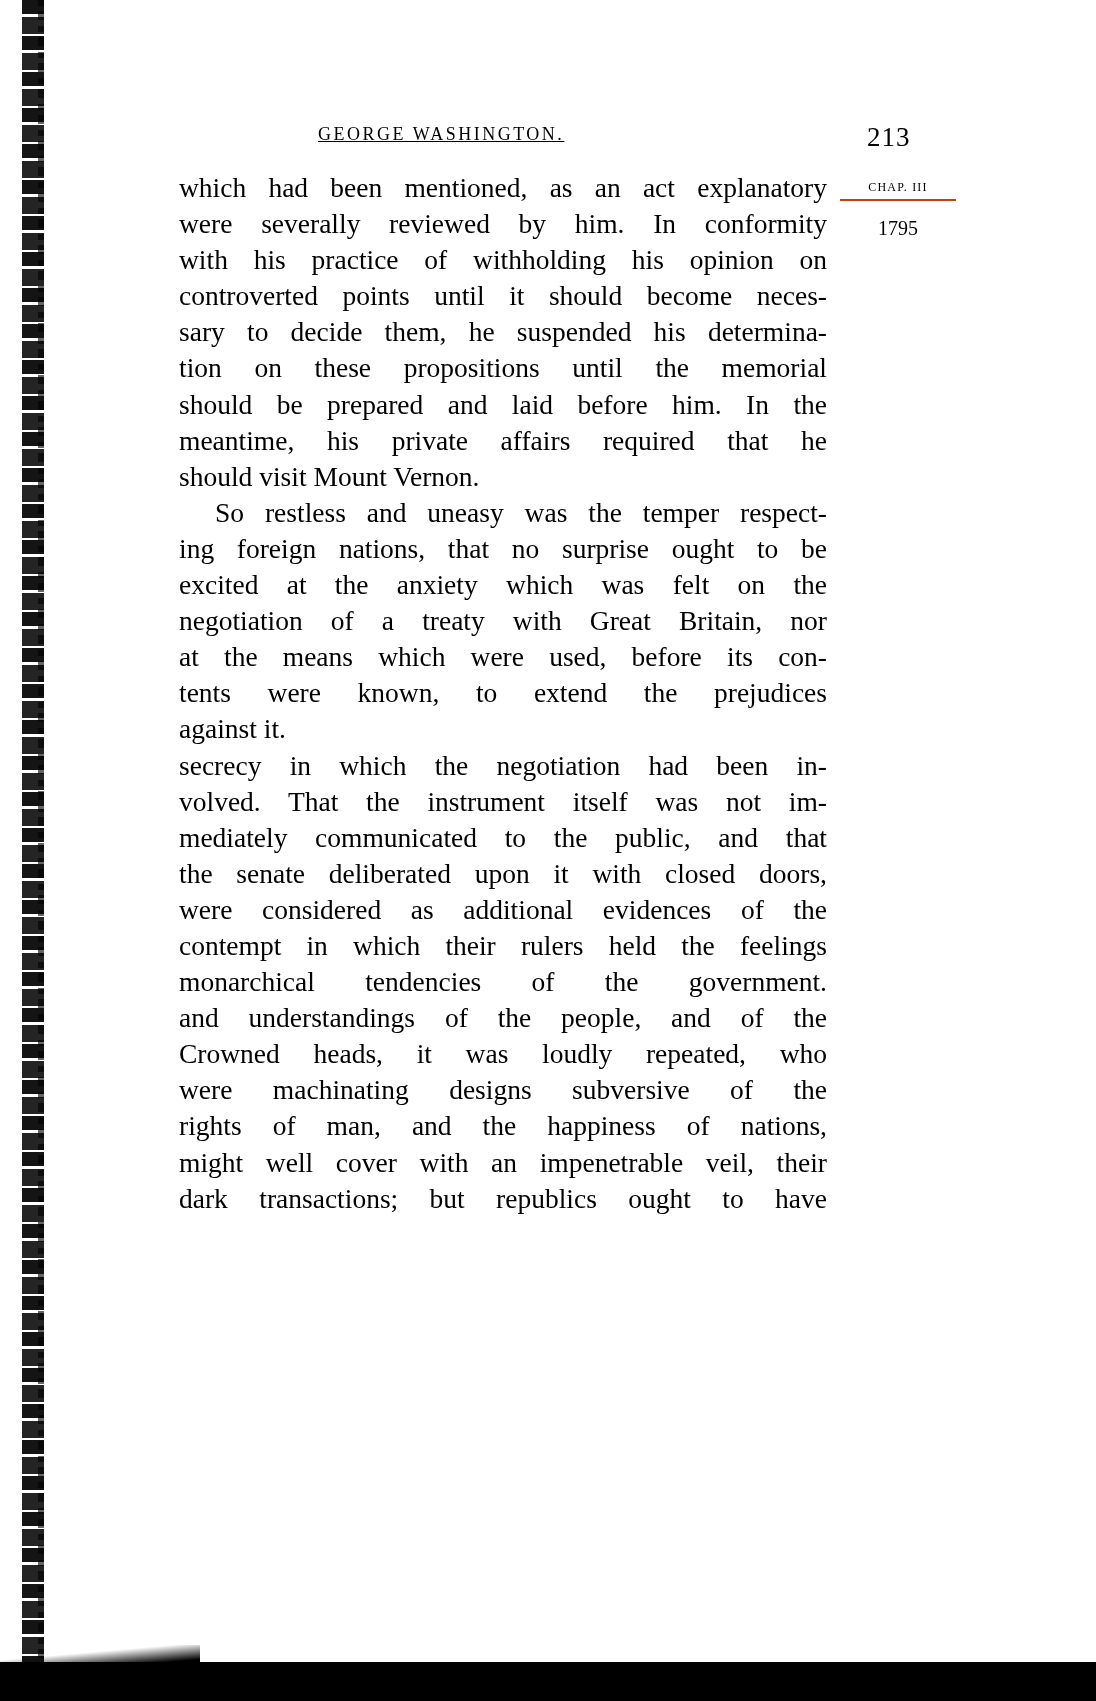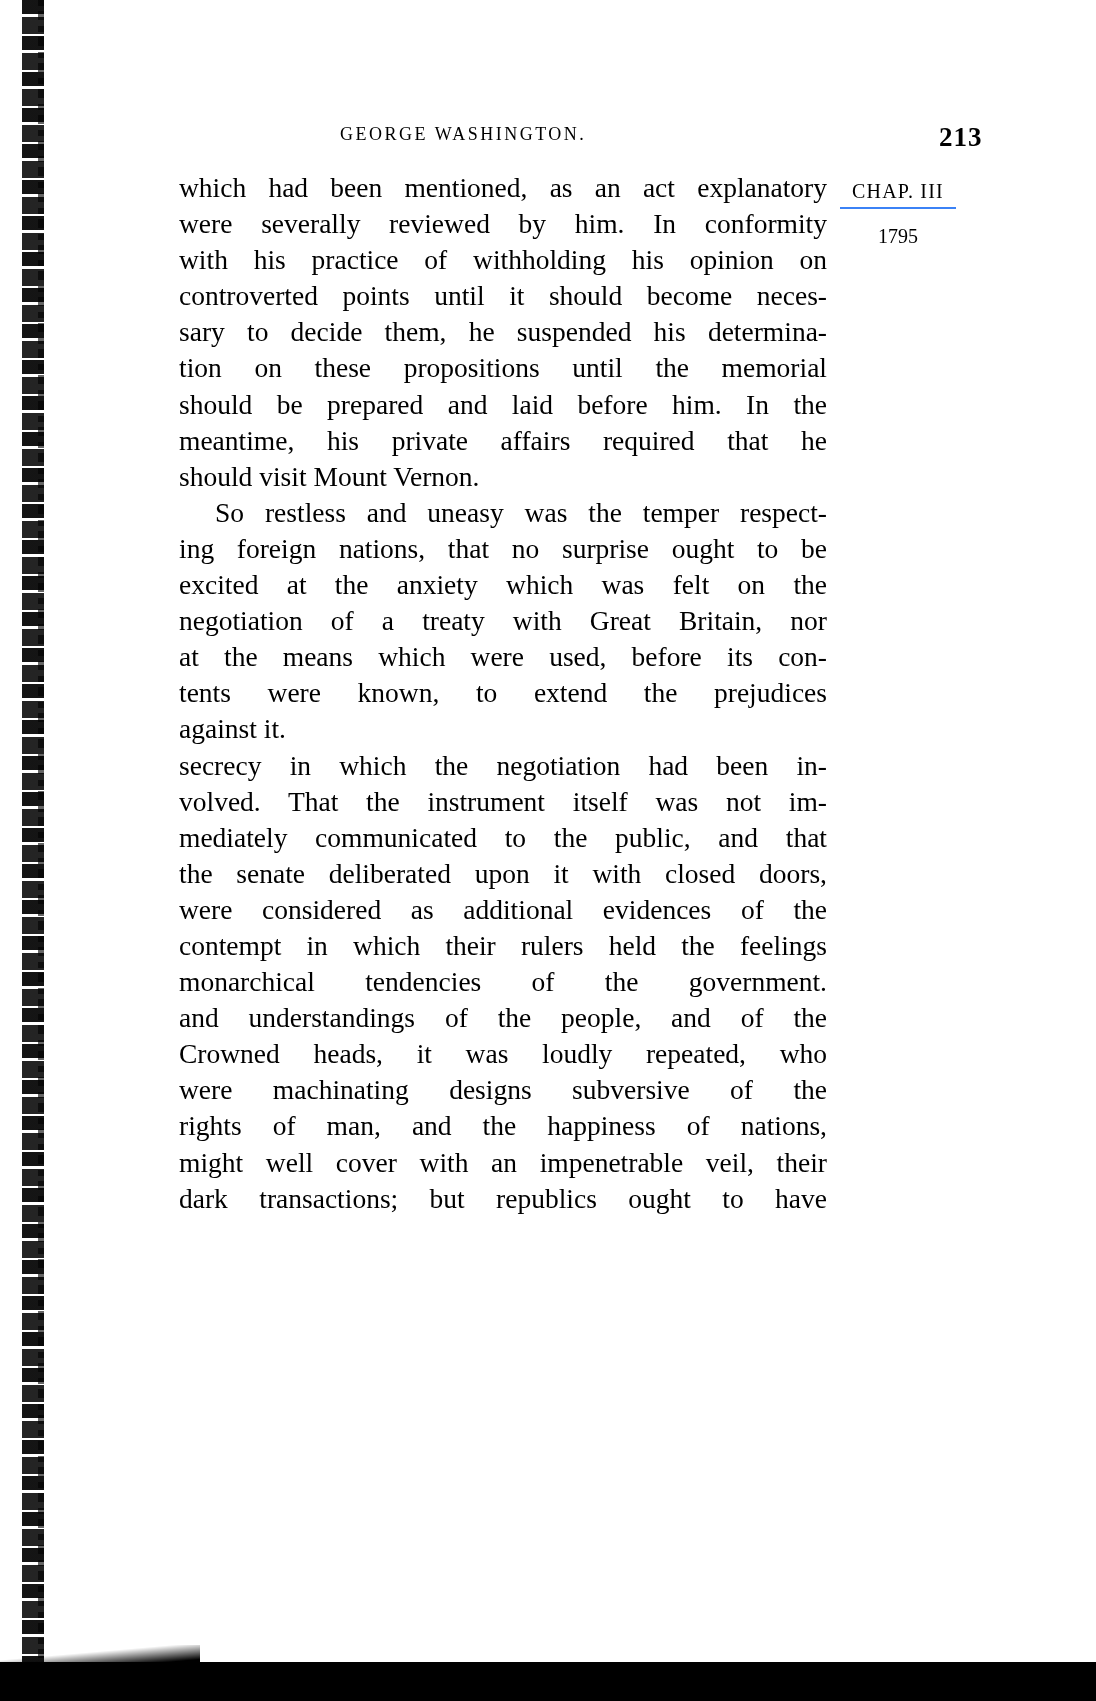--- a/index.html
+++ b/index.html
@@ -46,47 +46,48 @@
       position: absolute;
       left: 0;
       top: 1645px;
       width: 200px;
       height: 20px;
       background: linear-gradient(175deg, transparent 40%, #000 85%);
     }
     .running-head {
       position: absolute;
       top: 124px;
-      left: 340px;
+      left: 318px;
       font-size: 18px;
       letter-spacing: 2.5px;
       font-variant: small-caps;
       font-weight: 400;
+      text-decoration: underline;
     }
     .page-number {
       position: absolute;
       top: 122px;
-      left: 939px;
+      left: 867px;
       font-size: 27px;
-      font-weight: 700;
+      font-weight: 400;
       letter-spacing: 1px;
     }
     .margin-note {
       position: absolute;
       top: 180px;
       left: 840px;
       width: 116px;
       text-align: center;
     }
     .margin-chap {
-      font-size: 20px;
+      font-size: 12px;
       letter-spacing: 1.2px;
       font-variant: small-caps;
       padding-bottom: 4px;
-      border-bottom: 2px solid #3b82f6;
+      border-bottom: 2px solid #c2410c;
     }
     .margin-year {
       font-size: 20px;
       margin-top: 16px;
       font-style: normal;
     }
     .body-text {
       position: absolute;
       top: 170px;
       left: 179px;

